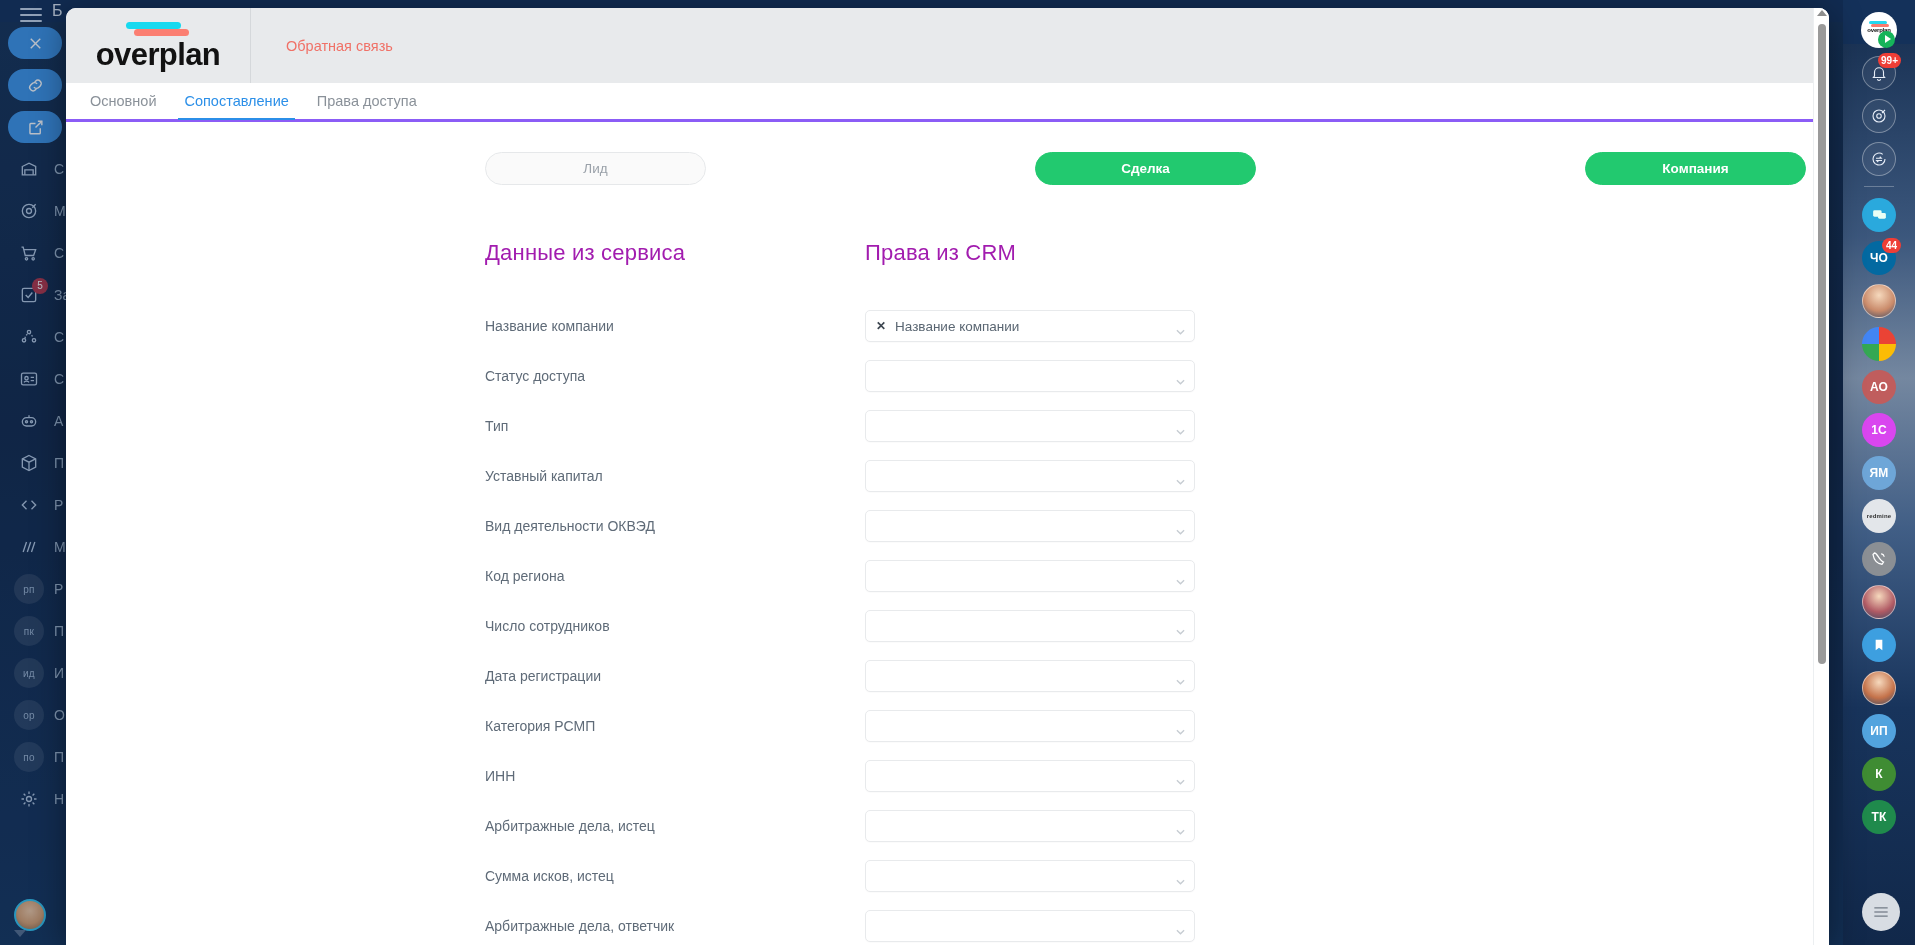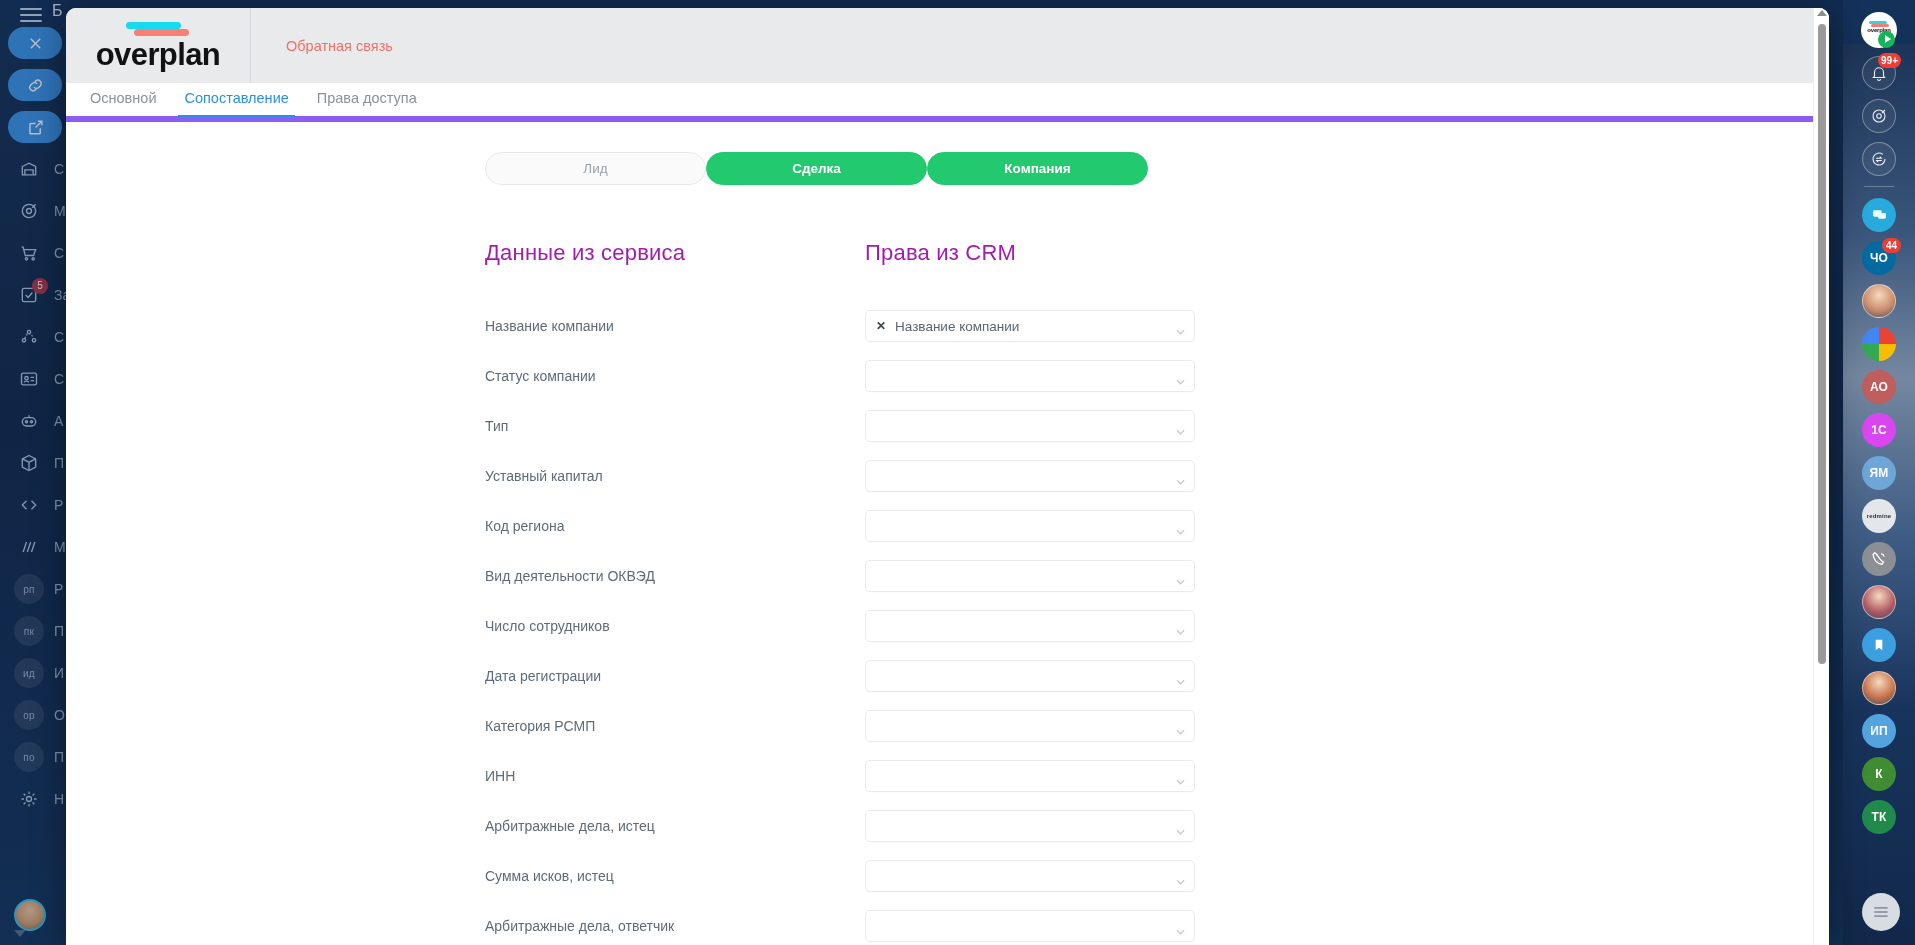--- a/index.html
+++ b/index.html
@@ -181,42 +181,43 @@
   .logo-word {
     font-size: 31px; font-weight: bold; color: #121212;
     letter-spacing: -.6px; line-height: 1; margin-top: 1px;
   }
   .feedback {
     display: flex; align-items: center; padding-left: 35px;
     color: #f07167; font-size: 14.5px;
   }
 
   .tabs {
-    height: 39px; border-bottom: 6px solid #8b5cf6;
+    height: 39px; border-bottom: 3px solid #8b5cf6;
     display: flex; align-items: flex-end; padding-left: 10px;
     background: #fff;
   }
   .tab {
     position: relative; padding: 0 14px 10px;
     font-size: 14.5px; color: #8a9199; cursor: pointer;
   }
   .tab.active { color: #2b8fe8; }
   .tab.active::after {
     content: ""; position: absolute; left: 8px; right: 8px; bottom: -1px;
     height: 2px; background: #2b8fe8;
   }
 
   .modal-body {
     position: relative; height: 823px; overflow: hidden; background: #fff;
   }
   .content { position: relative; width: 1740px; padding-top: 30px; }
 
   .type-row {
-    display: flex; 
+    display: flex; gap: 14px;
     margin-left: 419px;
+    justify-content: space-between;
   }
   .type-btn {
     width: 221px; height: 33px; border-radius: 17px;
     display: flex; align-items: center; justify-content: center;
     font-size: 13.5px; cursor: pointer;
   }
   .type-btn.inactive {
     background: #fafafa; border: 1px solid #e6e8ea; color: #9aa1a9;
   }
   .type-btn.active {
@@ -597,25 +598,25 @@
             <div class="type-btn active">
               <span>Компания</span>
             </div>
           </div>
 
         <div class="cols">
           <div class="col-left">
             <div class="col-title">Данные из сервиса</div>
             <div class="rows" id="rowsleft">
                 <div class="row-l">Название компании</div>
-                <div class="row-l">Статус компании</div>
+                <div class="row-l">Статус доступа</div>
                 <div class="row-l">Тип</div>
                 <div class="row-l">Уставный капитал</div>
+                <div class="row-l">Вид деятельности ОКВЭД</div>
                 <div class="row-l">Код региона</div>
-                <div class="row-l">Вид деятельности ОКВЭД</div>
                 <div class="row-l">Число сотрудников</div>
                 <div class="row-l">Дата регистрации</div>
                 <div class="row-l">Категория РСМП</div>
                 <div class="row-l">ИНН</div>
                 <div class="row-l">Арбитражные дела, истец</div>
                 <div class="row-l">Сумма исков, истец</div>
                 <div class="row-l">Арбитражные дела, ответчик</div>
               </div>
           </div>
           <div class="col-right">

